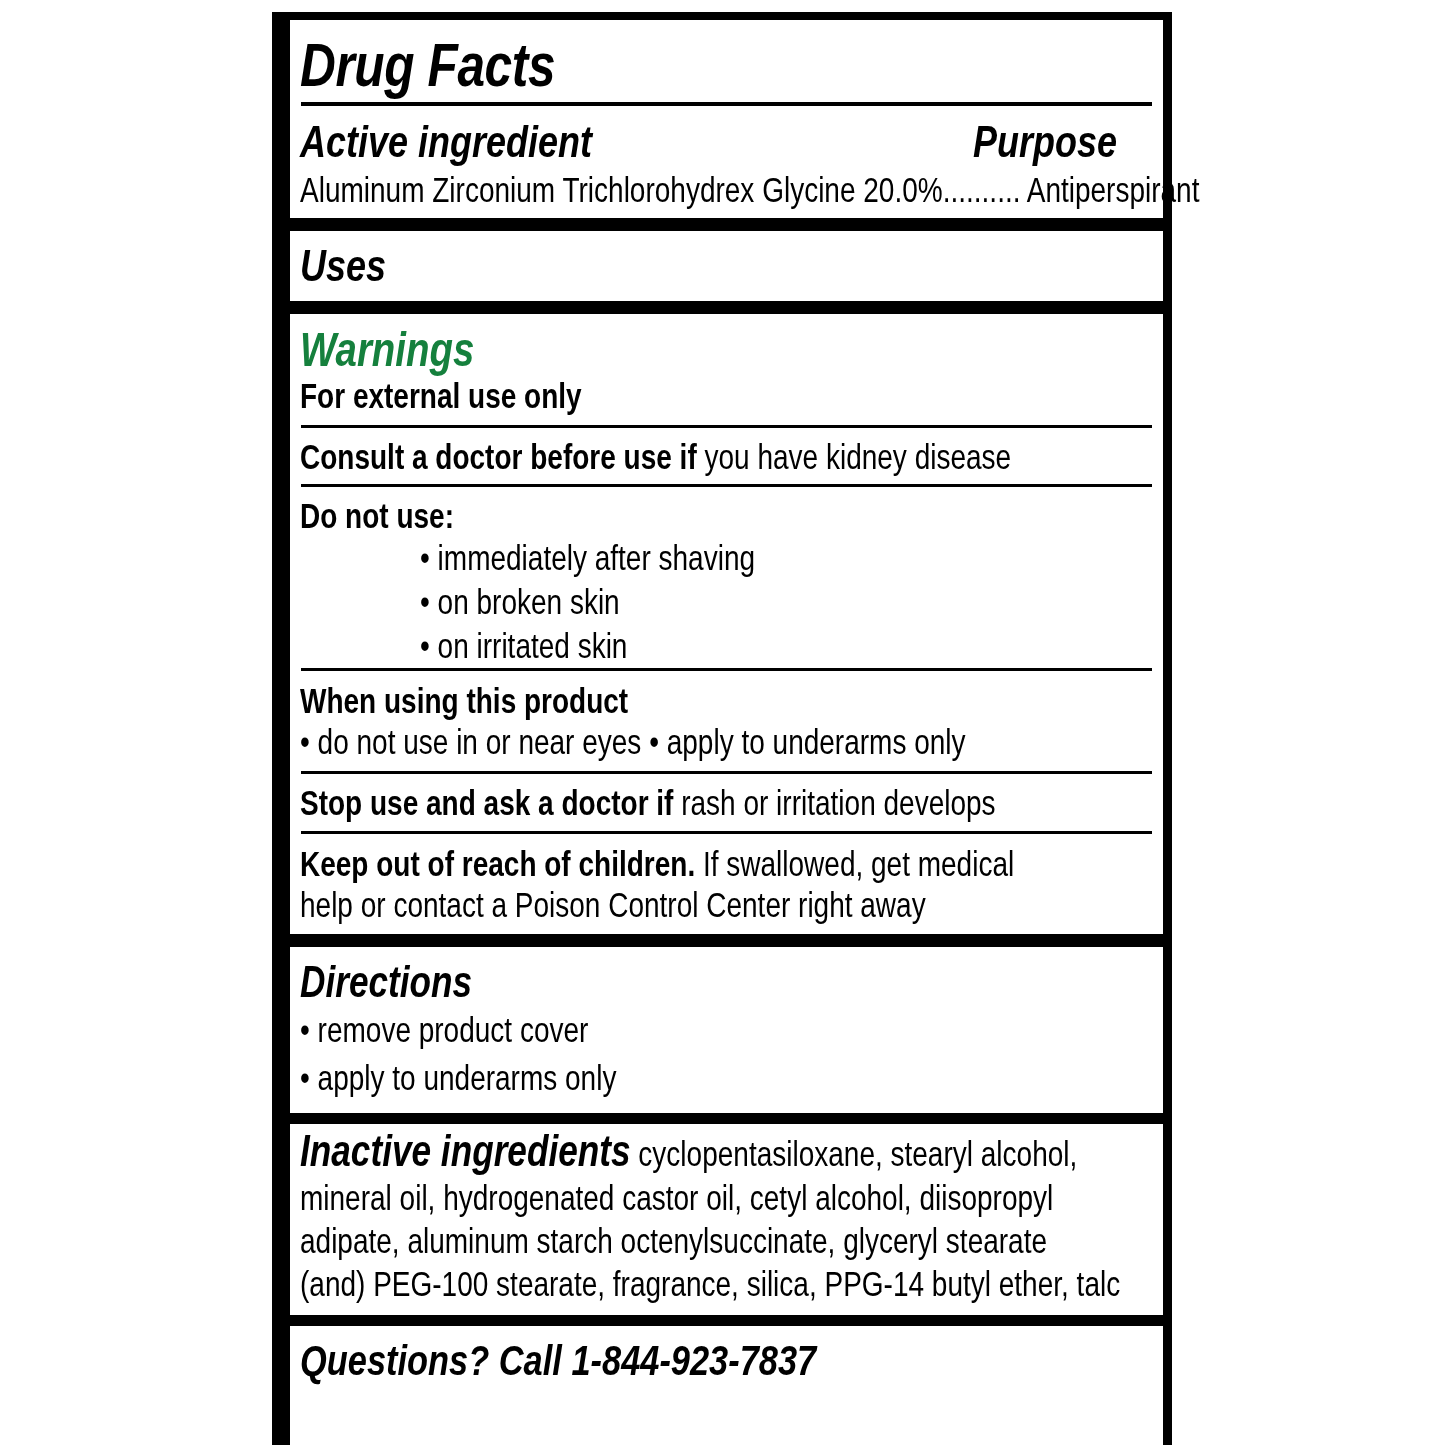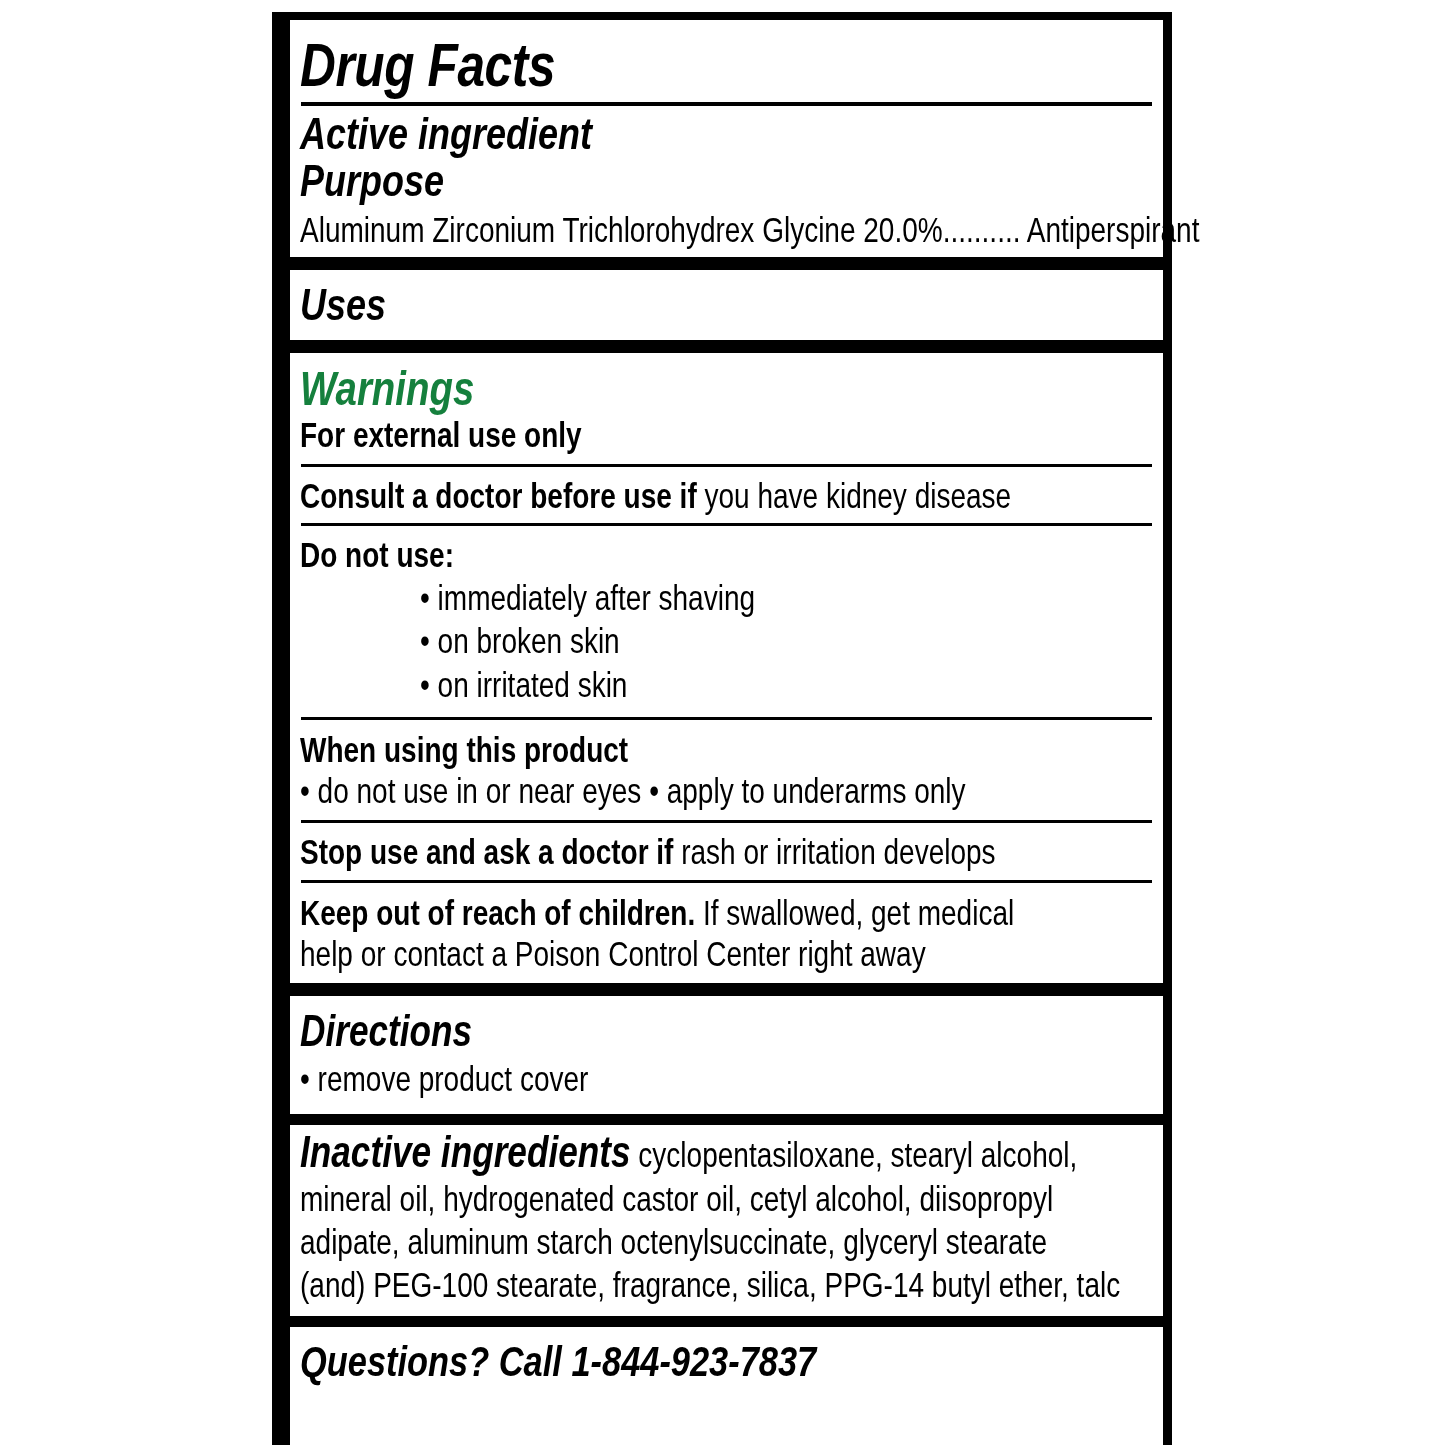--- a/index.html
+++ b/index.html
@@ -83,22 +83,21 @@
     line-height: 1.0;
     color: #000;
     padding-top: 14px;
     padding-bottom: 6px;
   }
 
   .hdr-row {
     display: flex;
     justify-content: space-between;
     align-items: baseline;
-    padding-top: 4px;
-    flex-direction: column;
+    padding-top: 12px;
   }
   .hdr-italic {
     font-size: 45px;
     font-weight: 700;
     font-style: italic;
     line-height: 1.05;
     color: #000;
   }
 
   .body-txt {
@@ -160,21 +159,21 @@
     padding-bottom: 9px;
     color: #000;
   }
   .warn-item-tight {
     padding-top: 8px;
     padding-bottom: 7px;
   }
 
   .sub-bullets {
     padding-left: 120px;
-    padding-bottom: 10px;
+    padding-bottom: 0;
   }
   .sub-bullets .bl {
     font-size: 35px;
     line-height: 1.25;
     color: #000;
     white-space: nowrap;
   }
 
   .dir-head {
     font-size: 44px;
@@ -314,20 +313,21 @@
       </div>
 
       <div class="gutter-lg"></div>
 
       <div class="block">
         <div class="dir-head">
           <span class="sq">Directions</span>
         </div>
         <div class="dir-list">
           <div class="bl"><span class="sq">• remove product cover</span></div>
+          <div class="bl"><span class="sq">• apply to underarms only</span></div>
         </div>
       </div>
 
       <div class="gutter-md"></div>
 
       <div class="block">
         <div class="inact">
           <div>
             <span class="sq nowrap"><span class="inact-head">Inactive ingredients</span><span> cyclopentasiloxane, stearyl alcohol,</span></span>
           </div>

